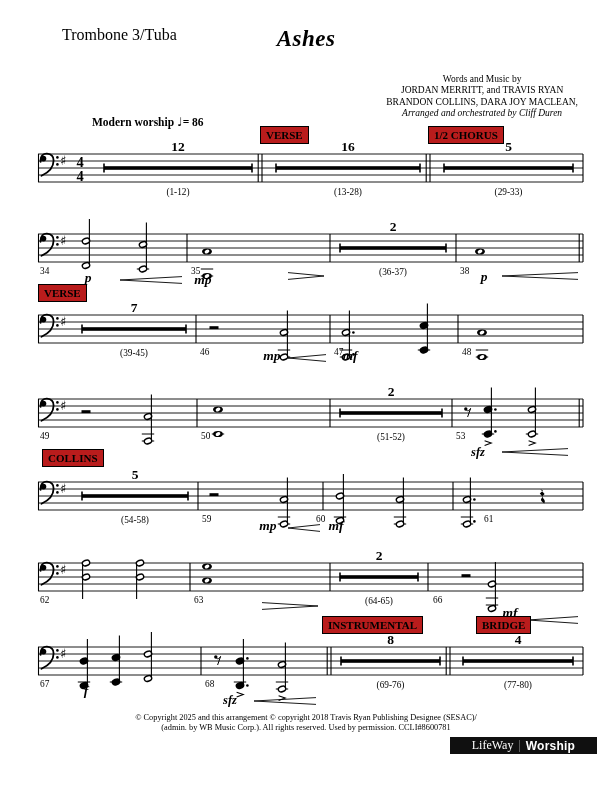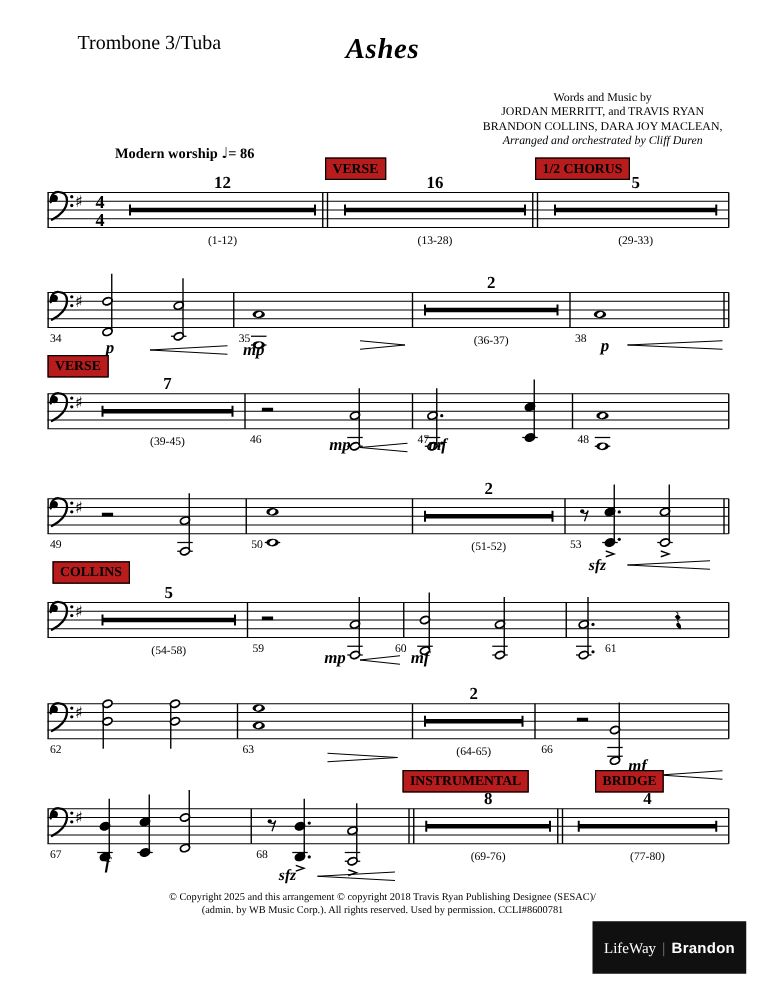--- a/index.html
+++ b/index.html
@@ -8,22 +8,22 @@
   .part-name{position:absolute;left:30px;top:26px;font-size:16px;margin-left:32px;}
   .title{position:absolute;left:0;right:0;top:26px;text-align:center;font-size:23px;font-weight:bold;letter-spacing:.5px;font-style:italic;}
   .credits{position:absolute;right:34px;top:74px;text-align:center;font-size:9.5px;line-height:11.3px;}
   .credits .arr{font-style:italic;}
   .tempo{position:absolute;left:92px;top:115px;font-size:11.5px;font-weight:bold;}
   .tempo .qnote{font-family:"DejaVu Sans",sans-serif;font-weight:normal;font-size:12px;}
   .rehearsal{position:absolute;border:1.2px solid #000;background:#b91c1c;font-weight:bold;
              font-size:11px;line-height:13px;padding:2px 5px 1px 5px;white-space:nowrap;}
   .notation-svg{position:absolute;left:0;top:0;}
   .copyright{position:absolute;left:0;right:0;top:713px;text-align:center;font-size:8.3px;line-height:9.9px;white-space:nowrap;}
-  .logo{position:absolute;right:15px;top:737px;background:#101010;color:#fff;height:42px;
-        display:flex;align-items:center;padding:0 9px;font-size:12px;}
+  .logo{position:absolute;right:15px;top:737px;background:#101010;color:#fff;height:17px;
+        display:flex;align-items:center;padding:0 22px;font-size:12px;}
   .logo .lw{font-family:"Liberation Serif",serif;}
   .logo .sep{color:#888;margin:0 5px;font-weight:normal;}
   .logo .wor{font-family:"Liberation Sans",sans-serif;font-weight:bold;letter-spacing:.2px;}
 </style>
 </head>
 <body>
 
 <div class="page">
   <div class="part-name">Trombone 3/Tuba</div>
   <div class="title">Ashes</div>
@@ -457,15 +457,15 @@
     </div>
 
   <div class="copyright">
     <div>© Copyright 2025 and this arrangement © copyright 2018 Travis Ryan Publishing Designee (SESAC)/</div>
     <div>(admin. by WB Music Corp.). All rights reserved. Used by permission. CCLI#8600781</div>
   </div>
 
   <div class="logo">
     <span class="lw">LifeWay</span>
     <span class="sep">|</span>
-    <span class="wor">Brandon</span>
+    <span class="wor">Worship</span>
   </div>
 </div>
 
 </body></html>

